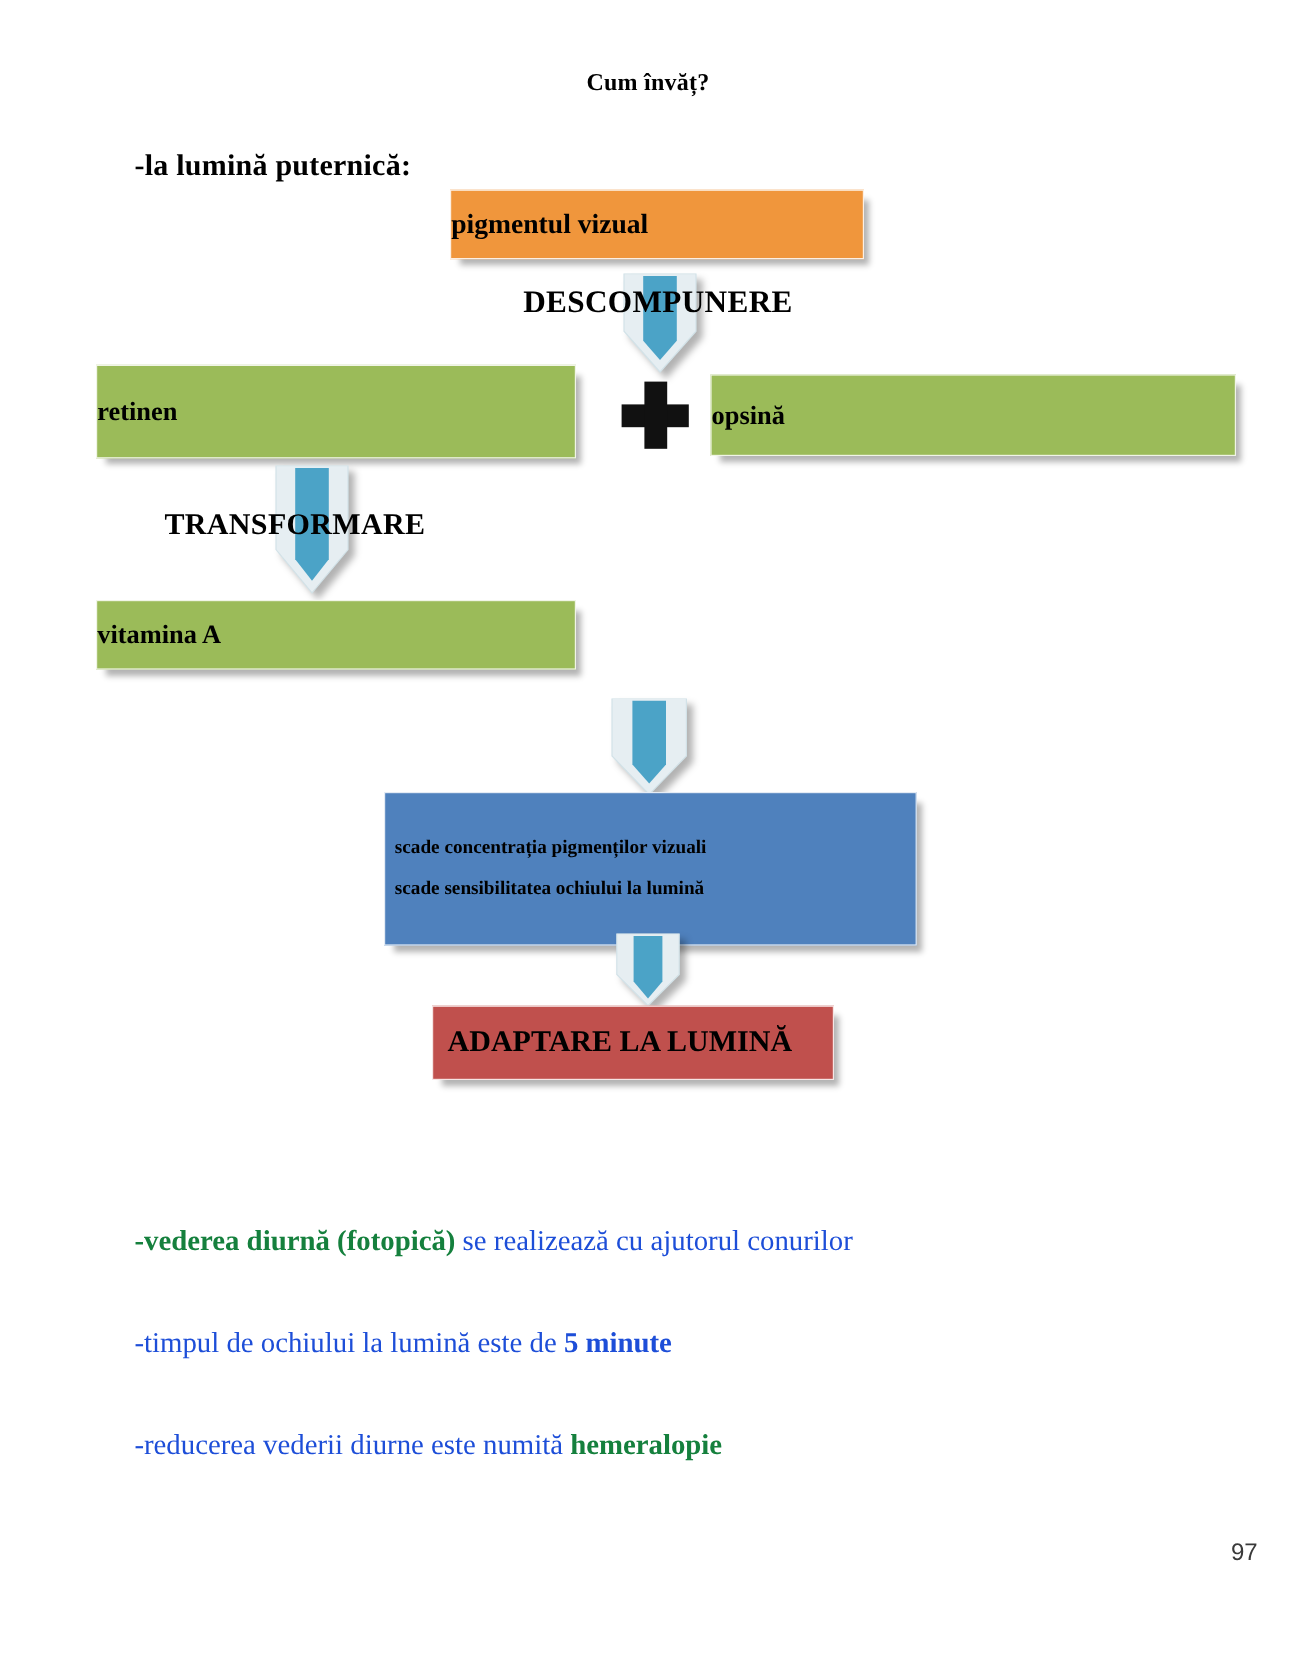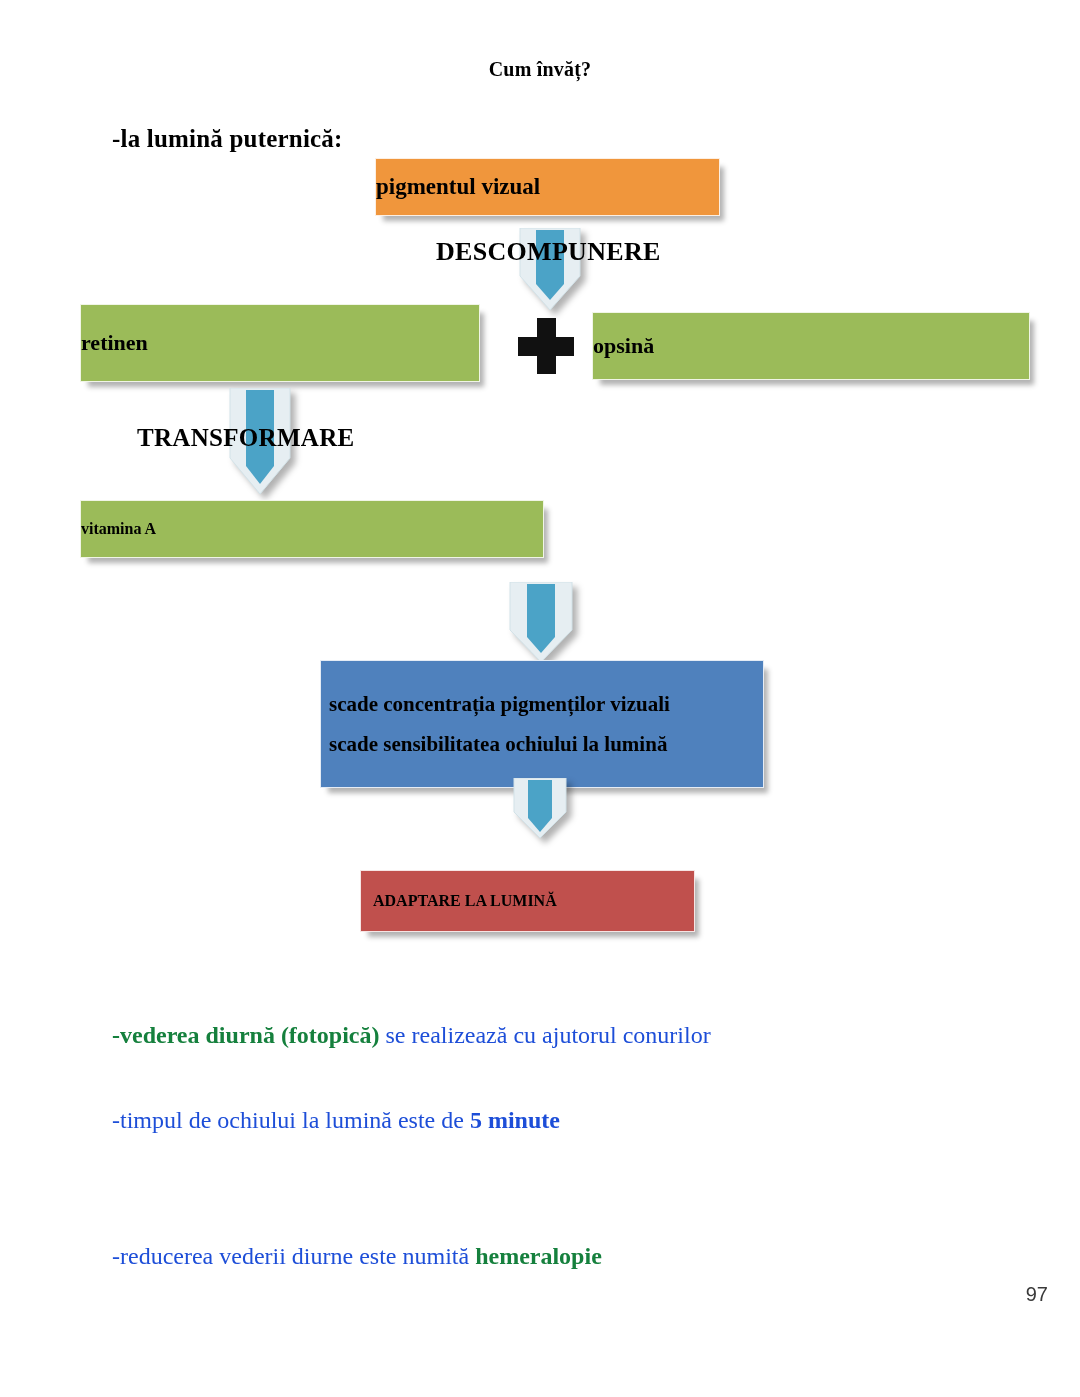--- a/index.html
+++ b/index.html
@@ -70,37 +70,36 @@
   }
   #box-retinen {
     left: 80px; top: 304px; width: 400px; height: 78px;
     font-size: 22px;
   }
   #box-opsina {
     left: 592px; top: 312px; width: 438px; height: 68px;
     font-size: 22px;
   }
   #box-vitamina {
-    left: 80px; top: 500px; width: 464px; height: 58px;
-    font-size: 16px;
+    left: 80px; top: 500px; width: 400px; height: 58px;
+    font-size: 22px;
   }
   #box-scade {
     left: 320px; top: 660px; width: 444px; height: 128px;
-    font-size: 21px;
+    font-size: 16px;
     padding: 0 0 0 8px;
     flex-direction: column;
     justify-content: center;
     align-items: flex-start;
   }
   #box-scade .bline { display: block; width: 100%; margin: 6px 0; }
   #box-adaptare {
     left: 360px; top: 838px; width: 335px; height: 62px;
-    font-size: 16px;
+    font-size: 25px;
     padding-left: 12px;
-    margin-top: 32px;
   }
 
   
   .arrow {
     position: absolute;
     filter: drop-shadow(5px 5px 3px rgba(0,0,0,0.30));
   }
   #arrow-descompunere { left: 518px; top: 228px; width: 64px; height: 84px; }
   #arrow-transformare { left: 228px; top: 388px; width: 64px; height: 108px; }
   #arrow-blue         { left: 508px; top: 582px; width: 66px; height: 82px; }
@@ -133,21 +132,21 @@
 
   
   .note {
     position: absolute;
     left: 112px;
     font-size: 24px;
     white-space: nowrap;
   }
   #note-1 { top: 1022px; }
   #note-2 { top: 1107px; }
-  #note-3 { top: 1243px; }
+  #note-3 { top: 1192px; }
 
   .hl-blue   { color: #15803d; font-weight: bold; }
   .hl-orange { color: #1d4ed8; font-weight: bold; }
   .plain     { color: #1d4ed8; font-weight: normal; }
 
   
   .page-number {
     position: absolute;
     right: 32px;
     top: 1283px;

